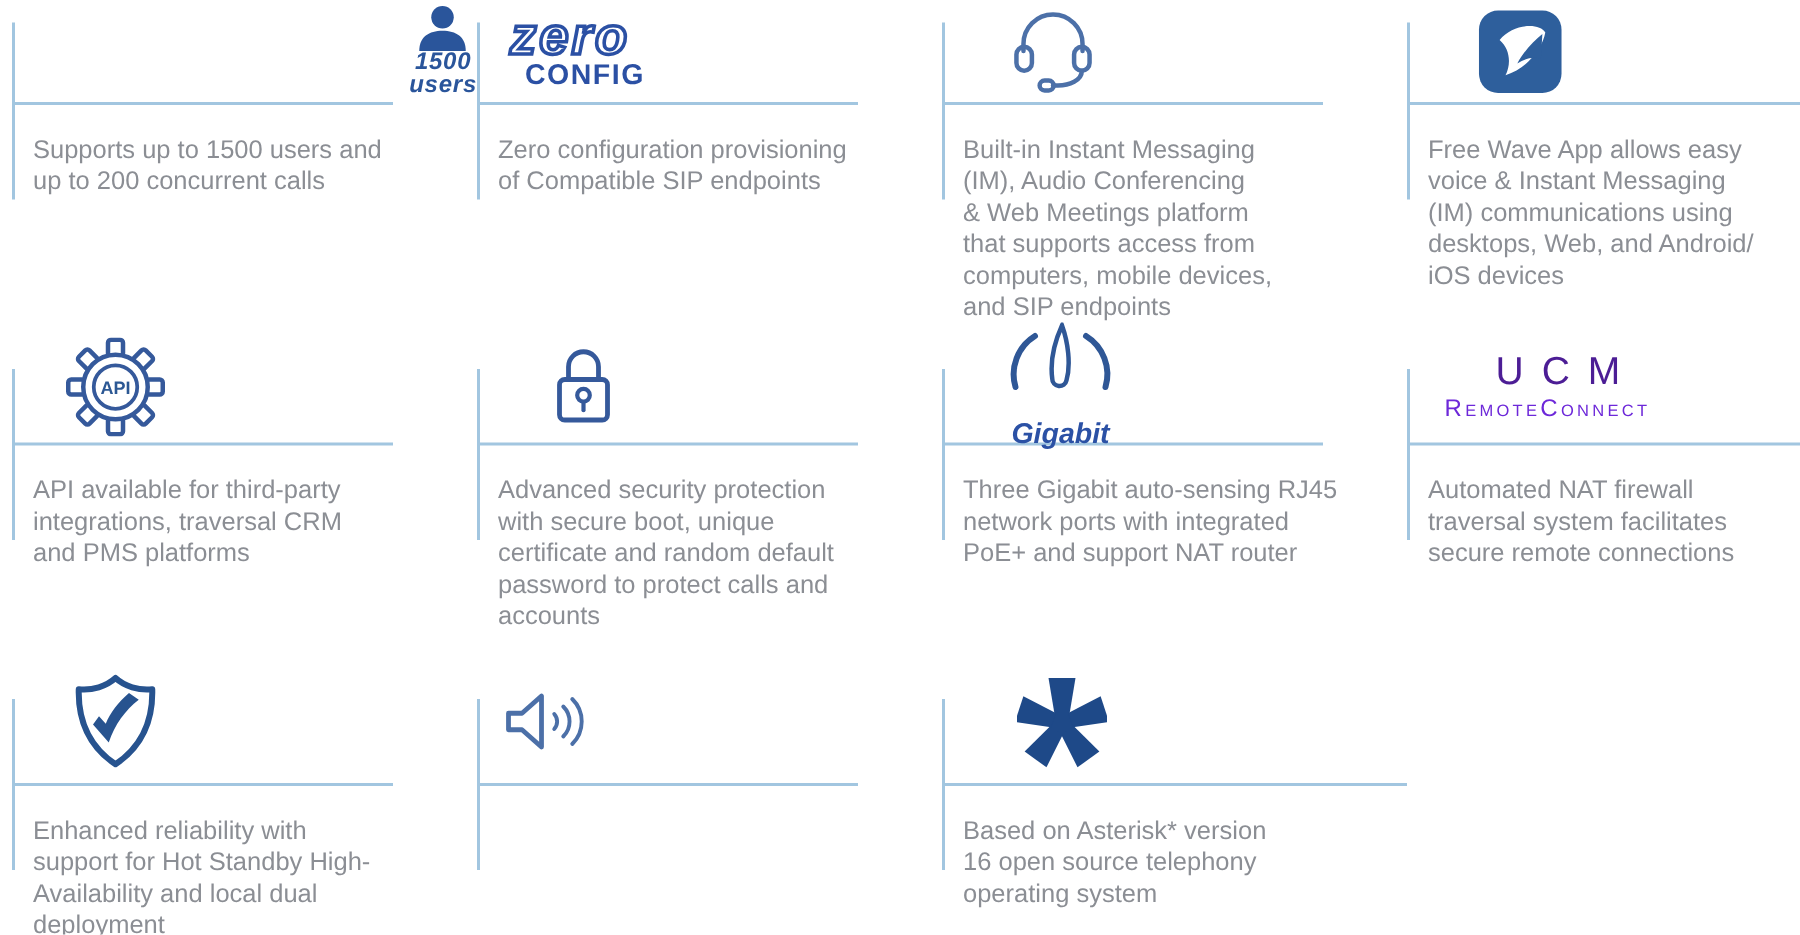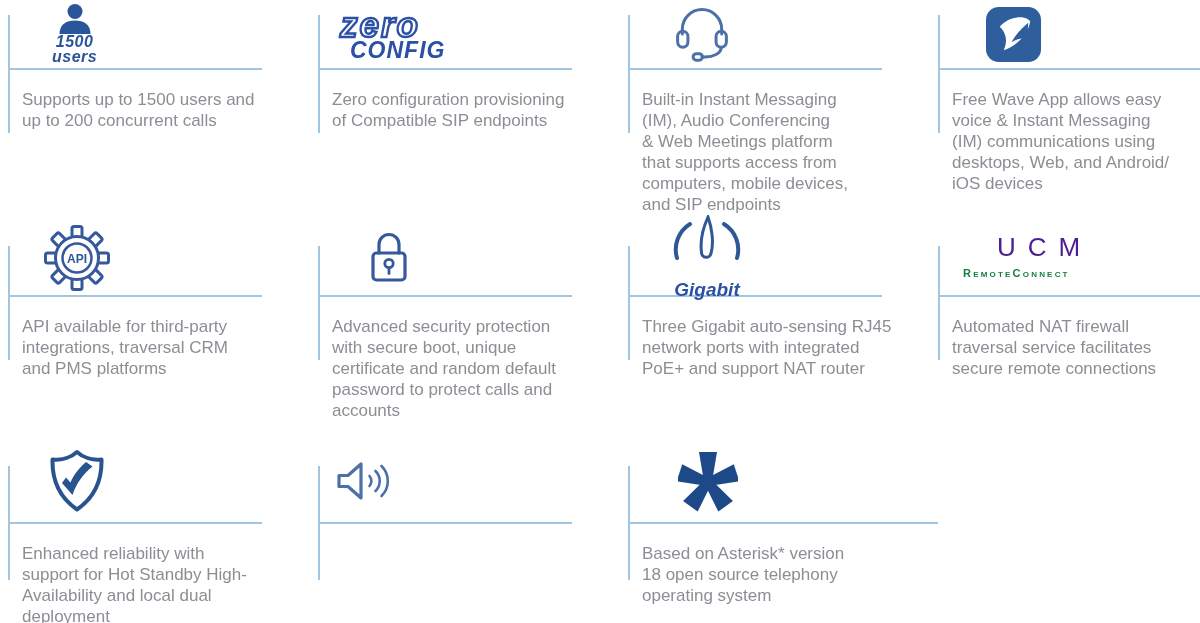--- a/index.html
+++ b/index.html
@@ -23,46 +23,46 @@
   .r2 .icon-zone{height:75px;}
   .r3 .icon-zone{height:82px;}
   .divider{height:2px;background:#a2c6e0;width:254px;}
   .c4 .divider{width:100%;}
   .desc{
     margin:19px 0 0 14px;max-width:286px;
     font-size:17px;line-height:21px;color:#8b8e94;
     white-space:pre-line;
   }
   
-  .t1{padding-left:44px;} .t2{padding-left:22px;border-radius:28px;} .t3{padding-left:44px;} .t4{padding-left:47px;}
+  .t1{justify-content:flex-end;} .t2{padding-left:22px;border-radius:28px;} .t3{padding-left:44px;} .t4{padding-left:47px;}
   .t5{padding-left:36px;} .t6{padding-left:46px;} .t7{padding-left:42px;} .t8{padding-left:25px;}
   .t9{padding-left:38px;} .t10{padding-left:17px;} .t11{padding-left:48px;} .t12{padding-left:50px;}
 
   .stack{display:flex;flex-direction:column;align-items:center;}
   .users-num,.users-word{
     font-size:16px;font-weight:800;font-style:italic;color:#2a559b;line-height:15px;letter-spacing:0.5px;
   }
   .zero-word{
     font-size:35px;font-weight:800;font-style:italic;letter-spacing:2px;
     color:#ffffff;-webkit-text-stroke:2.4px #2b50a4;line-height:34px;
   }
   .config-word{
-    font-size:23px;font-weight:800;font-style:italic;color:#2b50a4;
+    font-size:19px;font-weight:800;color:#2b50a4;
     letter-spacing:1px;margin:-1px 0 0 10px;line-height:19px;
   }
   .gauge-caption{
     font-size:19px;font-weight:800;font-style:italic;color:#2b51a5;
     text-align:center;width:74px;margin-top:19px;line-height:20px;
   }
   .ucm-top{
     font-size:26px;font-weight:500;color:#4c1d95;letter-spacing:12px;
     padding-left:34px;line-height:27px;
   }
   .ucm-bottom{
-    font-size:11px;font-weight:700;color:#15803d;font-variant:small-caps;
+    font-size:16px;font-weight:400;color:#6d28d9;font-variant:small-caps;
     letter-spacing:2.2px;line-height:18px;margin-top:3px;
   }
 </style>
 </head>
 <body>
 
 <div class="grid">
 
   <div class="tile r1 c1">
     <div class="vline"></div>
@@ -197,21 +197,21 @@
   <div class="tile r2 c4">
     <div class="vline"></div>
     <div class="icon-zone t8">
       <div>
         <div class="ucm-top">UCM</div>
         <div class="ucm-bottom">RemoteConnect</div>
       </div>
     </div>
     <div class="divider"></div>
     <div class="desc">Automated NAT firewall
-traversal service facilitates
+traversal system facilitates
 secure remote connections</div>
   </div>
 
   <div class="tile r3 c1">
     <div class="vline"></div>
     <div class="icon-zone t9">
       <svg width="62" height="64" viewBox="0 0 62 64">
         <path d="M31,3 C37,8.5 46.5,11.5 55.5,10.5 C56,30 49.5,48 31,60.5 C12.5,48 6,30 6.5,10.5 C15.5,11.5 25,8.5 31,3 Z" fill="#ffffff" stroke="#27538f" stroke-width="4" stroke-linejoin="round"></path>
         <path d="M16,34 l10.5,12 c4,-12 11,-21.5 20,-28.5 l-6.5,-4.5 c-7,6 -12.5,13 -15.5,20.5 l-4.5,-5 z" fill="#27538f"></path>
       </svg>
@@ -246,17 +246,17 @@
           <path d="M-5,-6 L-9,-30 L9,-30 L5,-6 Z"></path>
           <path d="M-5,-6 L-9,-30 L9,-30 L5,-6 Z" transform="rotate(72)"></path>
           <path d="M-5,-6 L-9,-30 L9,-30 L5,-6 Z" transform="rotate(144)"></path>
           <path d="M-5,-6 L-9,-30 L9,-30 L5,-6 Z" transform="rotate(216)"></path>
           <path d="M-5,-6 L-9,-30 L9,-30 L5,-6 Z" transform="rotate(288)"></path>
         </g>
       </svg>
     </div>
     <div class="divider"></div>
     <div class="desc">Based on Asterisk* version
-18 open source telephony
+16 open source telephony
 operating system</div>
   </div>
 
 </div>
 
 </body></html>

